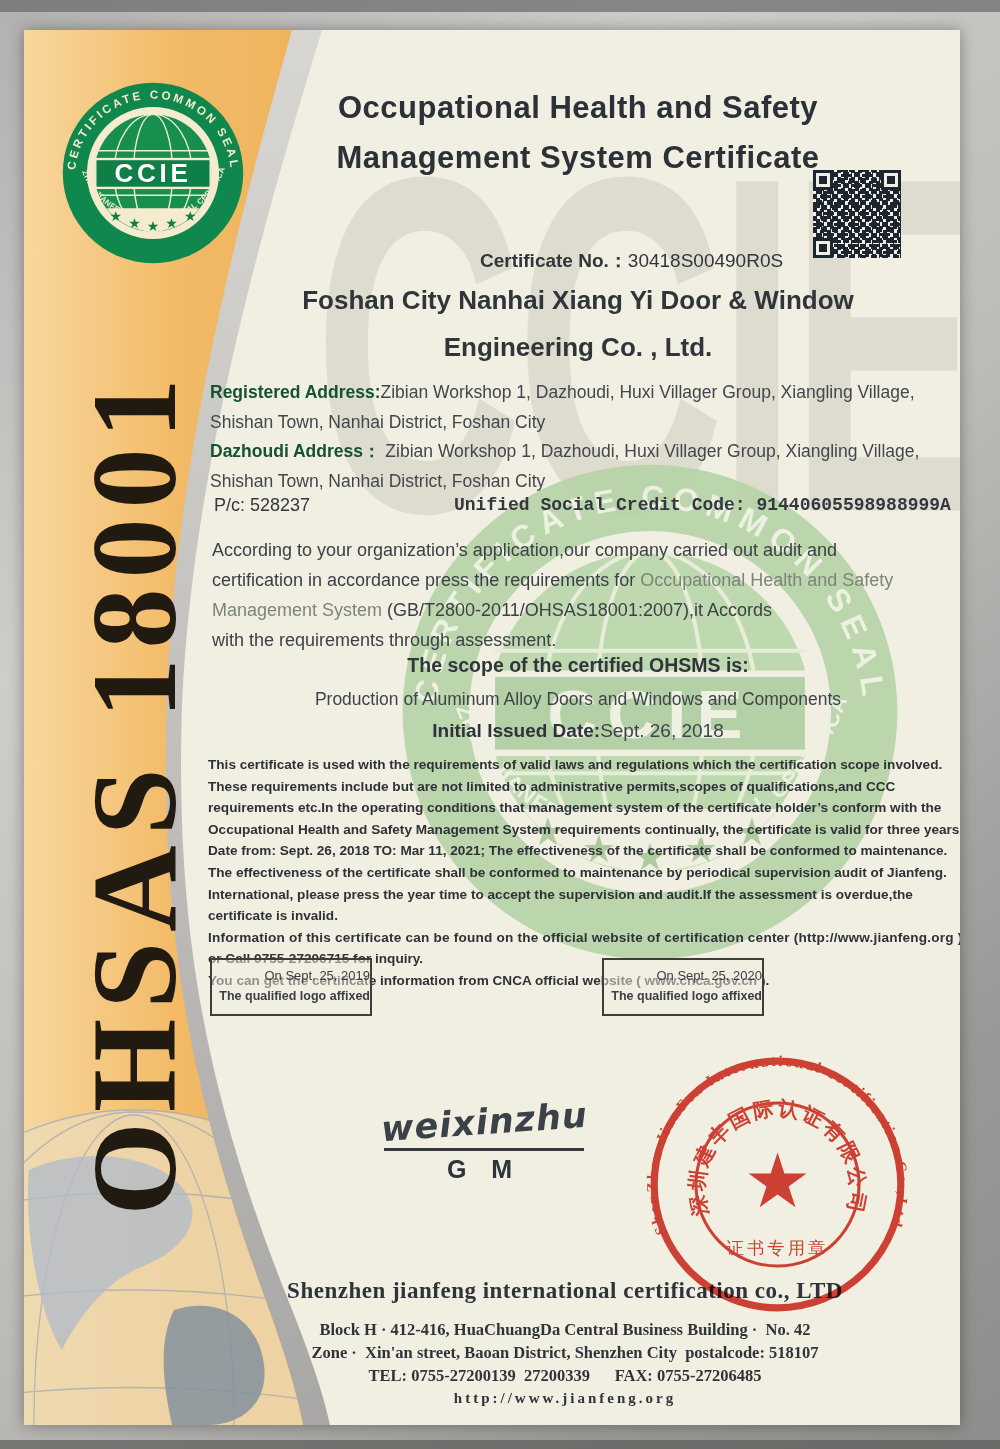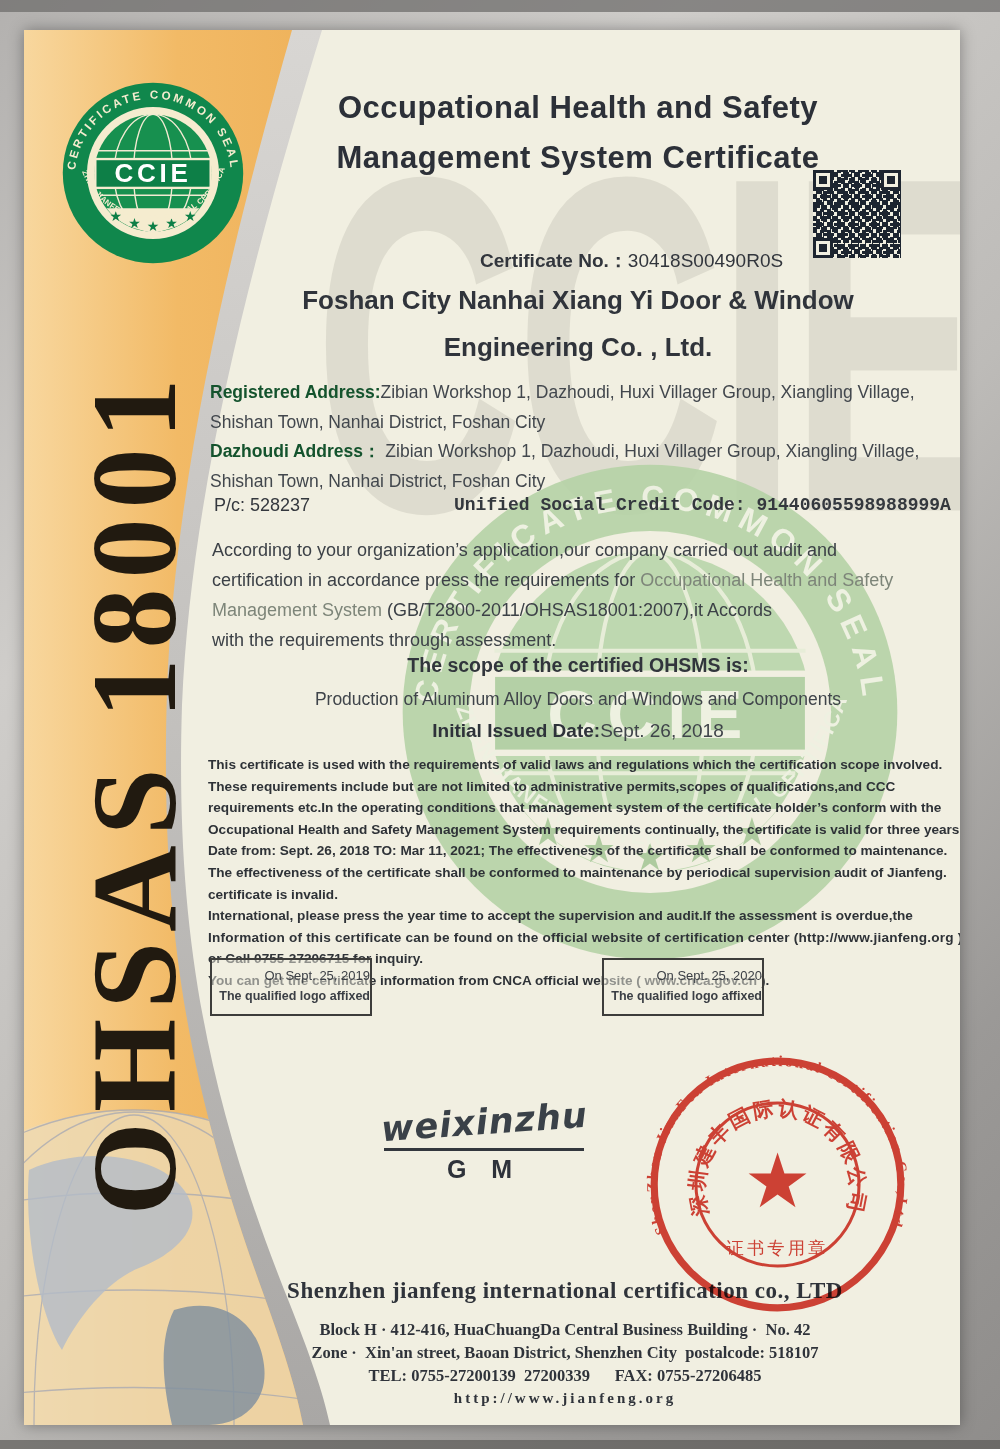--- a/index.html
+++ b/index.html
@@ -233,22 +233,22 @@
         <b>Initial Issued Date:</b><span>Sept. 26, 2018</span>
       </div>
 
       <div class="abs fine" style="top:724px;">
         <div>This certificate is used with the requirements of valid laws and regulations which the certification scope involved.</div>
         <div>These requirements include but are not limited to administrative permits,scopes of qualifications,and CCC</div>
         <div>requirements etc.In the operating conditions that management system of the certificate holder’s conform with the</div>
         <div><span>Occupational Health and Safety Management System</span><span style="font-weight:bold;"> requirements continually, the certificate is valid for three years.</span></div>
         <div>Date from: Sept. 26, 2018 TO: Mar 11, 2021; The effectiveness of the certificate shall be conformed to maintenance.</div>
         <div>The effectiveness of the certificate shall be conformed to maintenance by periodical supervision audit of Jianfeng.</div>
+        <div>International, please press the year time to accept the supervision and audit.If the assessment is overdue,the</div>
         <div>certificate is invalid.</div>
-        <div>International, please press the year time to accept the supervision and audit.If the assessment is overdue,the</div>
         <div class="url-sp">Information of this certificate can be found on the official website of certification center (http://www.jianfeng.org )</div>
         <div>or Call 0755-27206715 for inquiry.</div>
         <div>You can get the certificate information from CNCA official website ( www.cnca.gov.cn ).</div>
       </div>
 
       <div class="logo-box" style="left:186px;top:928px;">
         <div class="d">On Sept. 25, 2019</div>
         <div class="c">The qualified logo affixed</div>
       </div>
       <div class="logo-box" style="left:578px;top:928px;">

